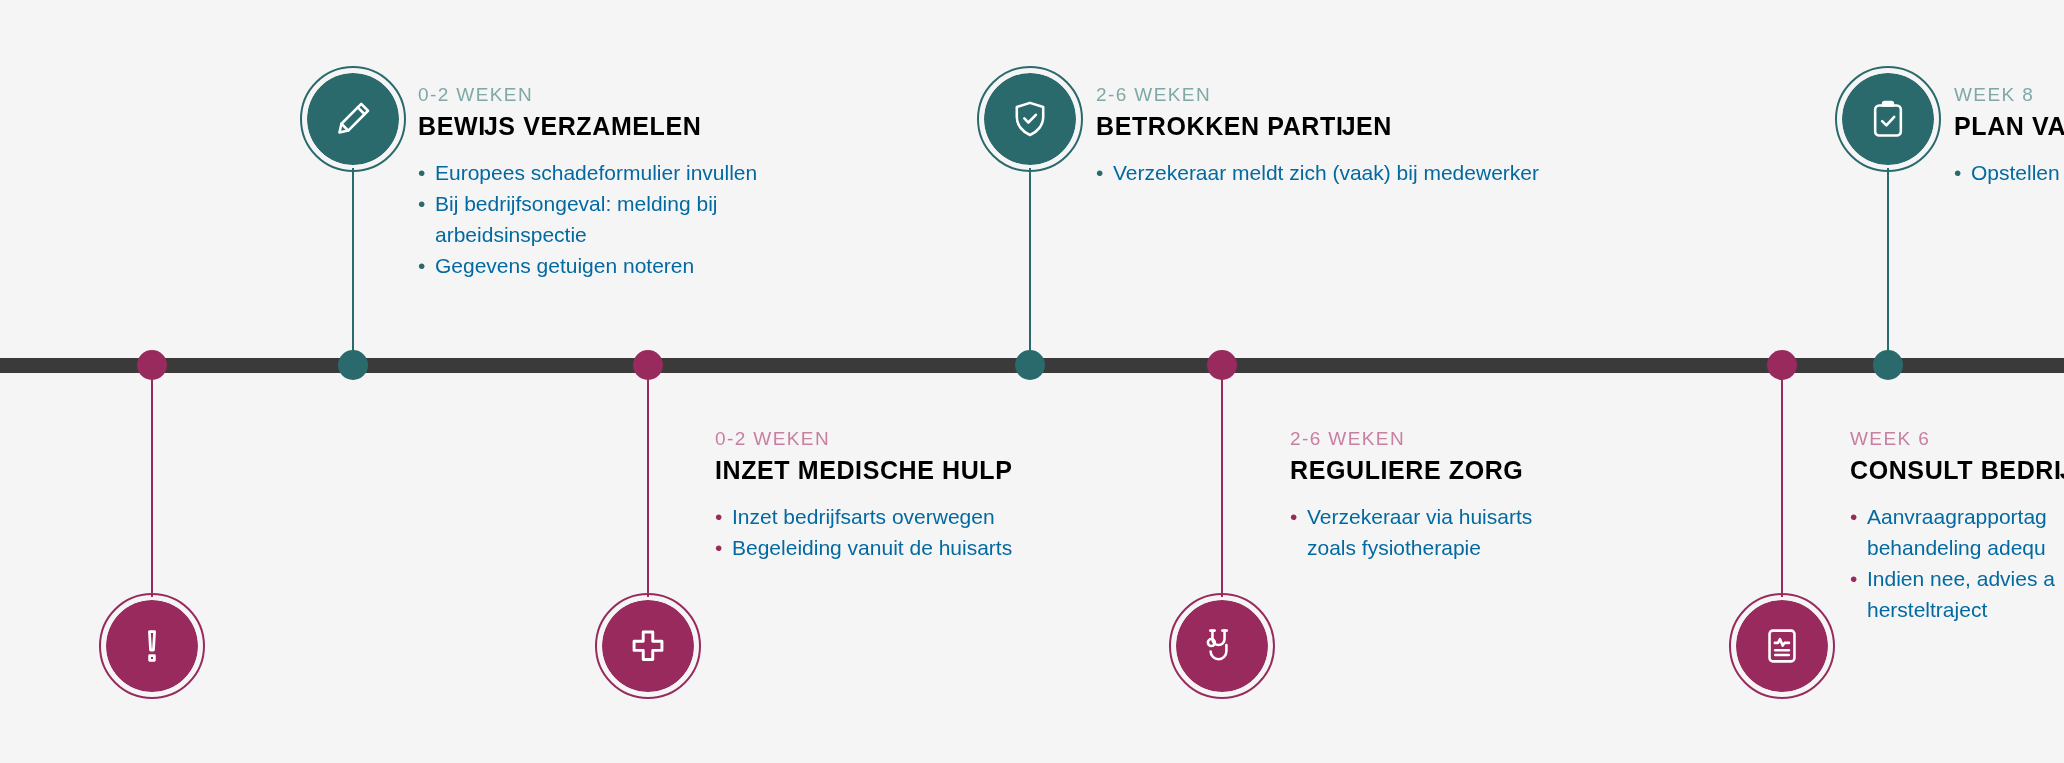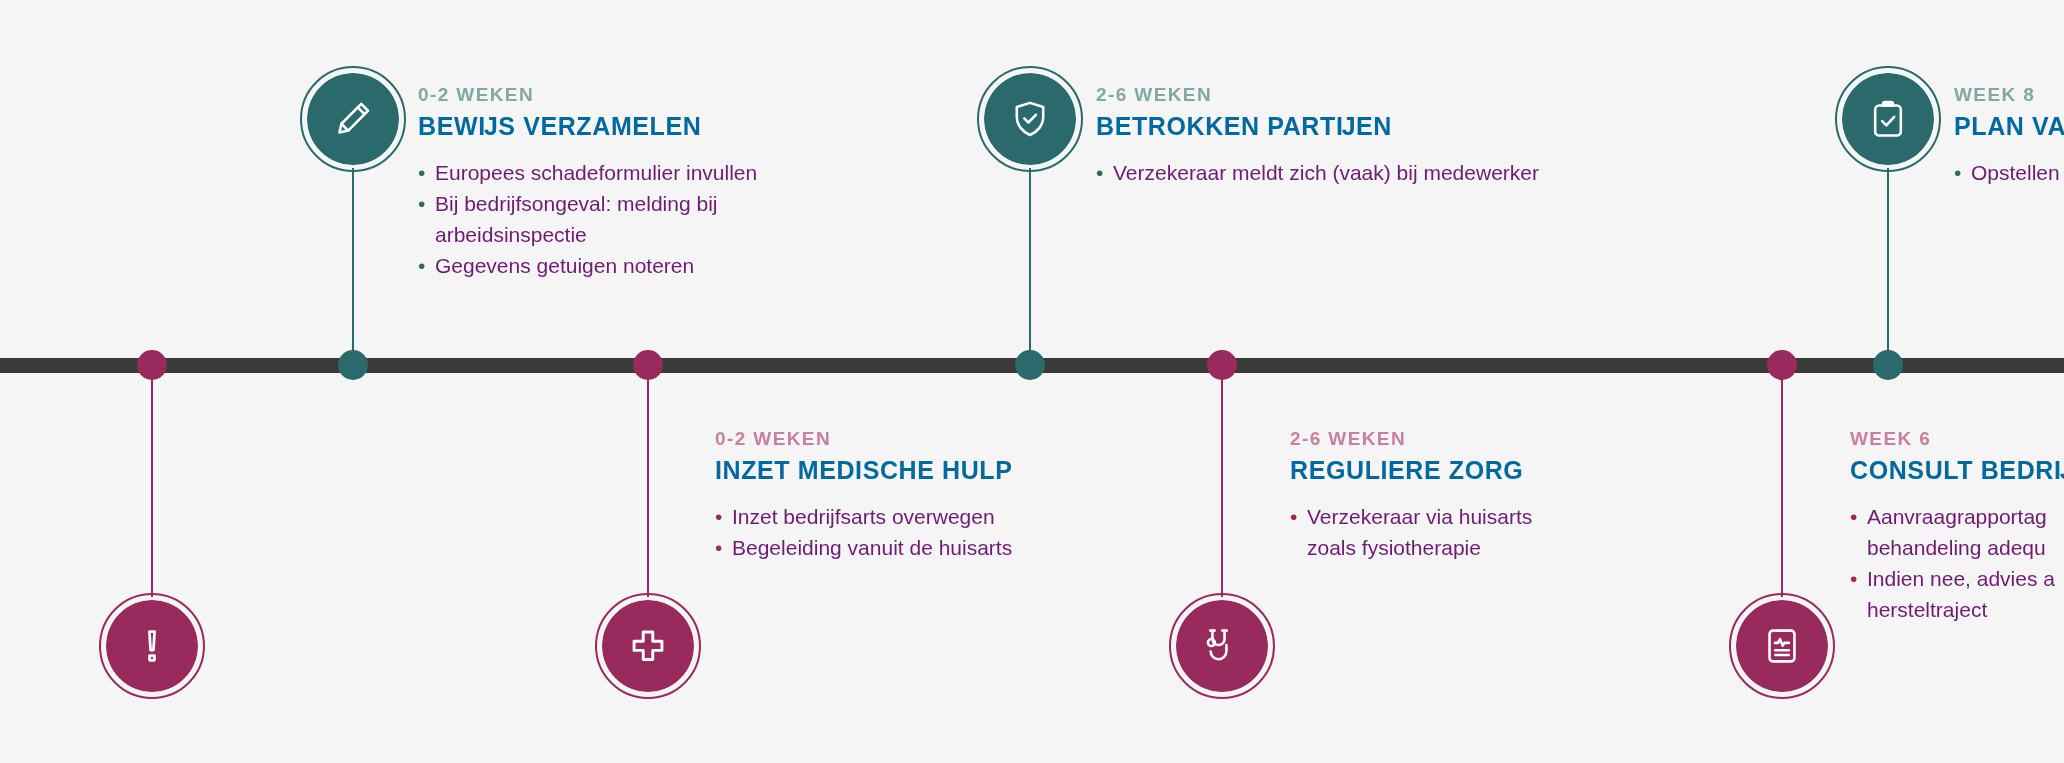--- a/index.html
+++ b/index.html
@@ -87,45 +87,45 @@
   .bubble.teal { background: #2b6a6c; }
   .bubble.teal .ring { border-color: #2b6a6c; }
   .bubble.plum { background: #992a5d; }
   .bubble.plum .ring { border-color: #992a5d; }
   .bubble svg { position: relative; z-index: 2; display: block; }
 
   
   .block { position: absolute; }
   .eyebrow {
     font-size: 19px;
-    font-weight: bold;
+    font-weight: normal;
     letter-spacing: 1.4px;
     margin: 0 0 6px 0;
     white-space: nowrap;
   }
   .eyebrow.teal { color: #7fa8a6; }
   .eyebrow.plum { color: #c87fa2; }
   .title {
     font-size: 25px;
     font-weight: bold;
     letter-spacing: 0.6px;
-    color: #0369a1;
+    color: #000000;
     margin: 0 0 16px 0;
     white-space: nowrap;
   }
   .bullets {
     list-style: none;
     margin: 0;
     padding: 0;
   }
   .bullets li {
     position: relative;
     font-size: 21px;
     line-height: 31px;
-    color: #701a75;
+    color: #0369a1;
     padding-left: 17px;
     white-space: pre-line;
   }
   .bullets li::before {
     content: "\2022";
     position: absolute;
     left: 0;
     top: 0;
     font-size: 21px;
     line-height: 31px;

